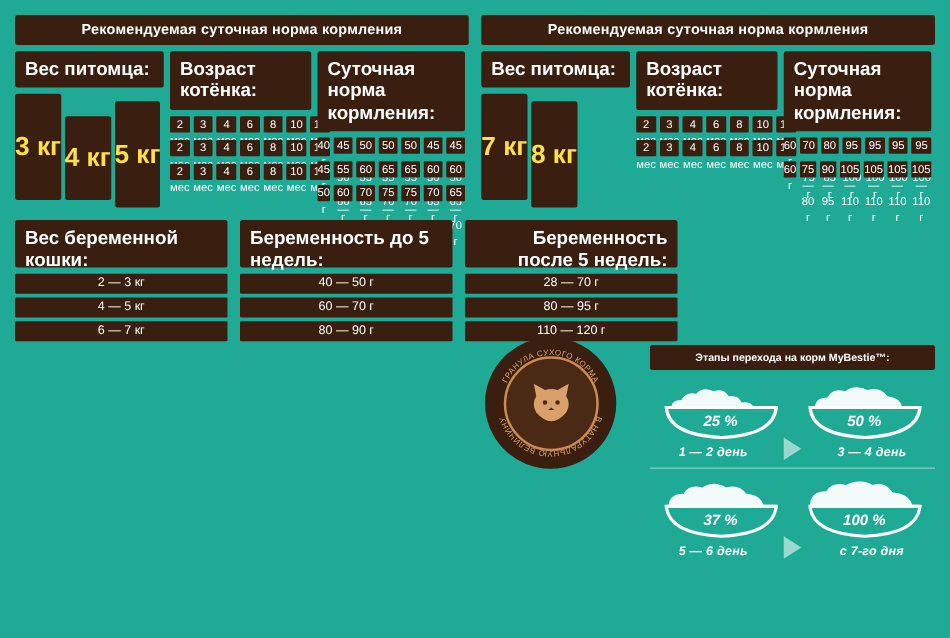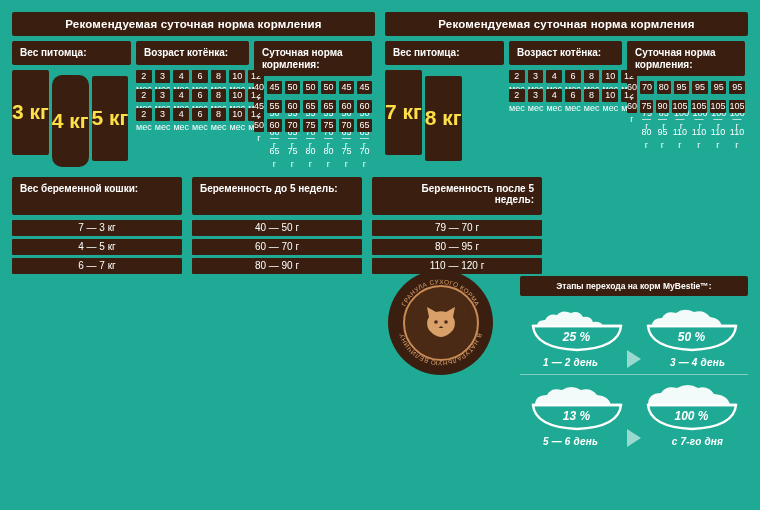--- a/index.html
+++ b/index.html
@@ -20,21 +20,21 @@
     font-weight:bold;
     font-size:11.5px;
     letter-spacing:.2px;
     padding:6px 4px;
     border-radius:2px;
   }
   .subhdr{
     background:#3a1f10;
     color:#fff;
     font-weight:bold;
-    font-size:10px;
+    font-size:15px;
     padding:6px 8px;
     border-radius:2px;
     line-height:1.15;
   }
 
   .wcell{
     background:#3a1f10;
     color:#fde047;
     display:flex;align-items:center;justify-content:center;
     font-size:21px;font-weight:bold;
@@ -123,21 +123,21 @@
 
   <div class="tables">
 
     <div class="tblock">
       <div class="hdr">Рекомендуемая суточная норма кормления</div>
       <div class="cols">
         <div class="c-weight">
           <div class="subhdr">Вес питомца:</div>
           <div class="stack" style="margin-top:5px;">
             <div class="wcell" style="height:85px;">3 кг</div>
-            <div class="wcell" style="height:92px;margin-top:5px;border-radius:10px;">4 кг</div>
+            <div class="wcell" style="height:67px;margin-top:18px;">4 кг</div>
             <div class="wcell" style="height:85px;margin-top:6px;">5 кг</div>
           </div>
         </div>
 
         <div class="c-age">
           <div class="subhdr">Возраст котёнка:</div>
           <div style="margin-top:5px;">
             <div class="group stack">
               <div class="rowline">2 мес</div>
               <div class="rowline">3 мес</div>
@@ -262,39 +262,39 @@
           </div>
         </div>
       </div>
     </div>
   </div>
 
   <div class="preg">
     <div class="pblock">
       <div class="subhdr" style="height:26px;">Вес беременной кошки:</div>
       <div class="plist">
-        <div class="pcell">7 — 3 кг</div>
+        <div class="pcell">2 — 3 кг</div>
         <div class="pcell">4 — 5 кг</div>
         <div class="pcell">6 — 7 кг</div>
 
       </div>
     </div>
     <div class="pblock">
       <div class="subhdr" style="height:26px;">Беременность до 5 недель:</div>
       <div class="plist">
         <div class="pcell">40 — 50 г</div>
         <div class="pcell">60 — 70 г</div>
         <div class="pcell">80 — 90 г</div>
 
       </div>
     </div>
     <div class="pblock">
       <div class="subhdr" style="height:26px;text-align:right;">Беременность после 5 недель:</div>
       <div class="plist">
-        <div class="pcell">79 — 70 г</div>
+        <div class="pcell">28 — 70 г</div>
         <div class="pcell">80 — 95 г</div>
         <div class="pcell">110 — 120 г</div>
 
       </div>
     </div>
   </div>
 
   <div class="badge">
     <div class="badge-outer">
       <div class="badge-inner">
@@ -349,21 +349,21 @@
     </div>
     <div class="divline"></div>
 
     <div class="bowls">
       <div class="bowl">
         <svg width="96" height="48" viewBox="0 0 96 48">
           <path d="M6 20 Q6 10 18 10 Q22 2 33 5 Q42 -1 52 5 Q62 2 68 10 Q80 11 82 20 Z" fill="#fff" opacity="0.95"></path>
           <path d="M4 20 H92 Q90 42 48 44 Q6 42 4 20 Z" fill="none" stroke="#fff" stroke-width="2.5"></path>
           <path d="M4 20 H92" stroke="#fff" stroke-width="2.5"></path>
         </svg>
-        <div class="pct">13 %</div>
+        <div class="pct">37 %</div>
       </div>
       <div class="bowl">
         <svg width="96" height="48" viewBox="0 0 96 48">
           <path d="M4 20 Q4 8 17 8 Q22 0 33 3 Q44 -3 54 3 Q64 0 70 9 Q84 10 86 20 Z" fill="#fff" opacity="0.95"></path>
           <path d="M4 20 H92 Q90 42 48 44 Q6 42 4 20 Z" fill="none" stroke="#fff" stroke-width="2.5"></path>
           <path d="M4 20 H92" stroke="#fff" stroke-width="2.5"></path>
         </svg>
         <div class="pct">100 %</div>
       </div>
     </div>

